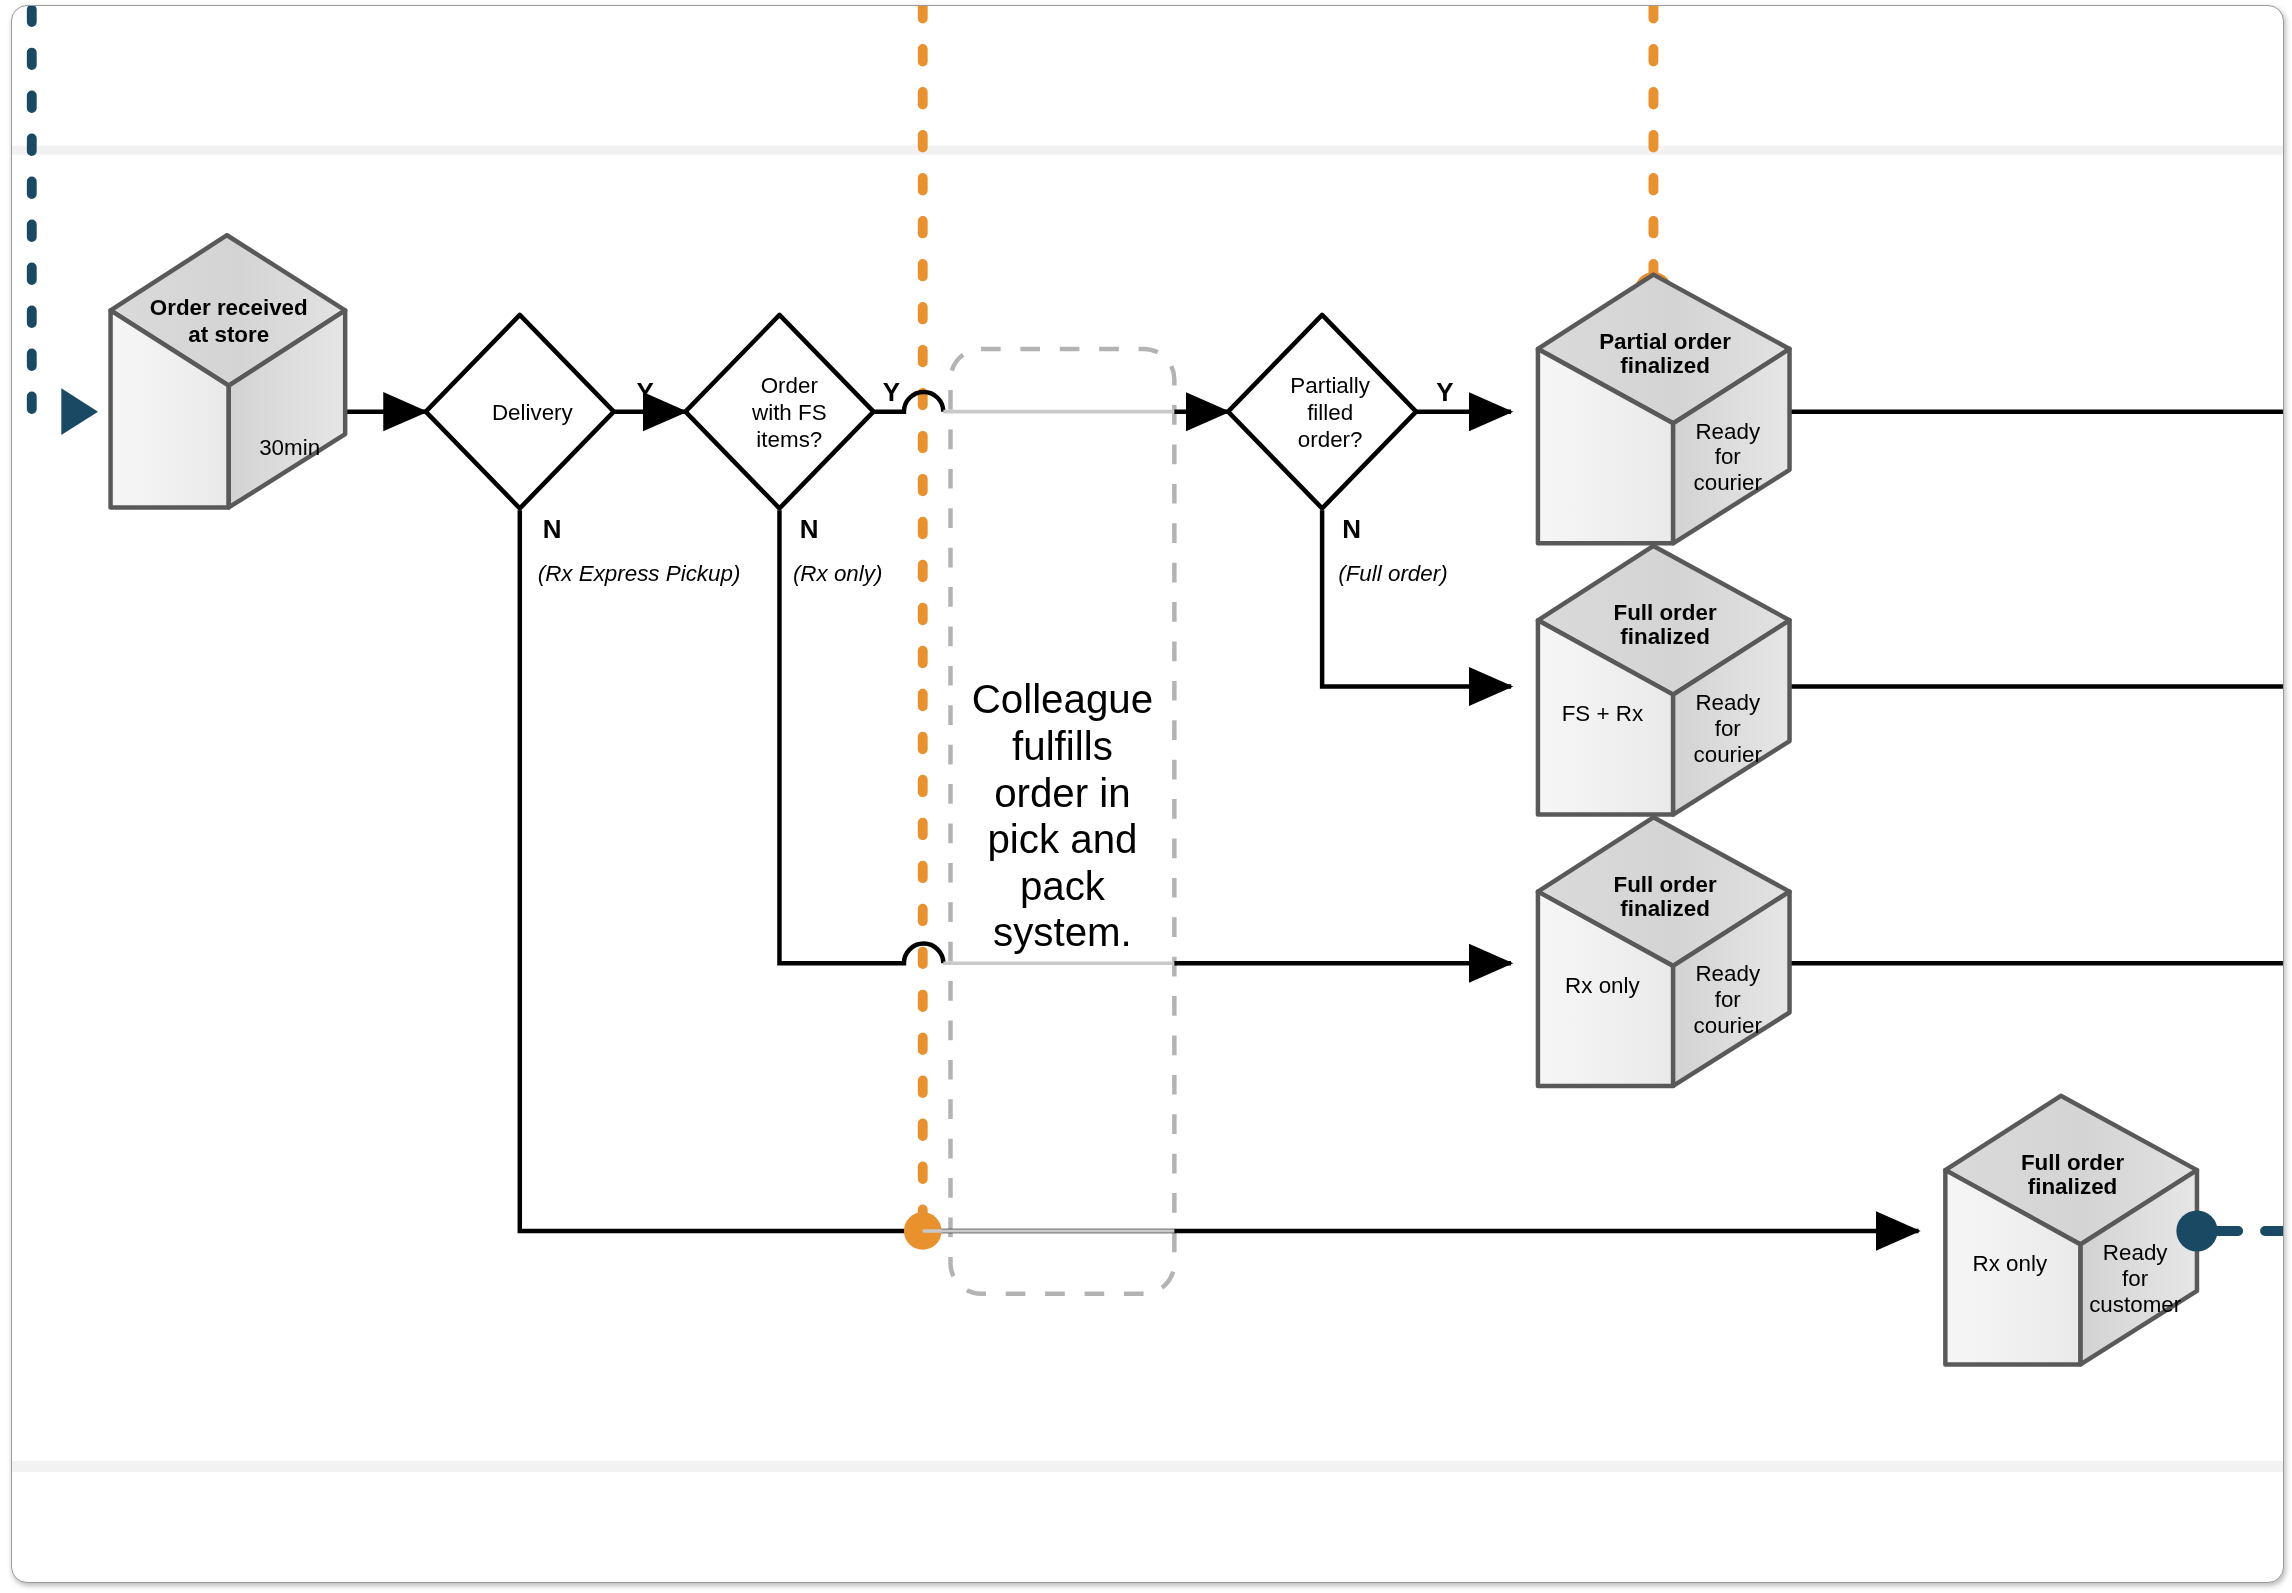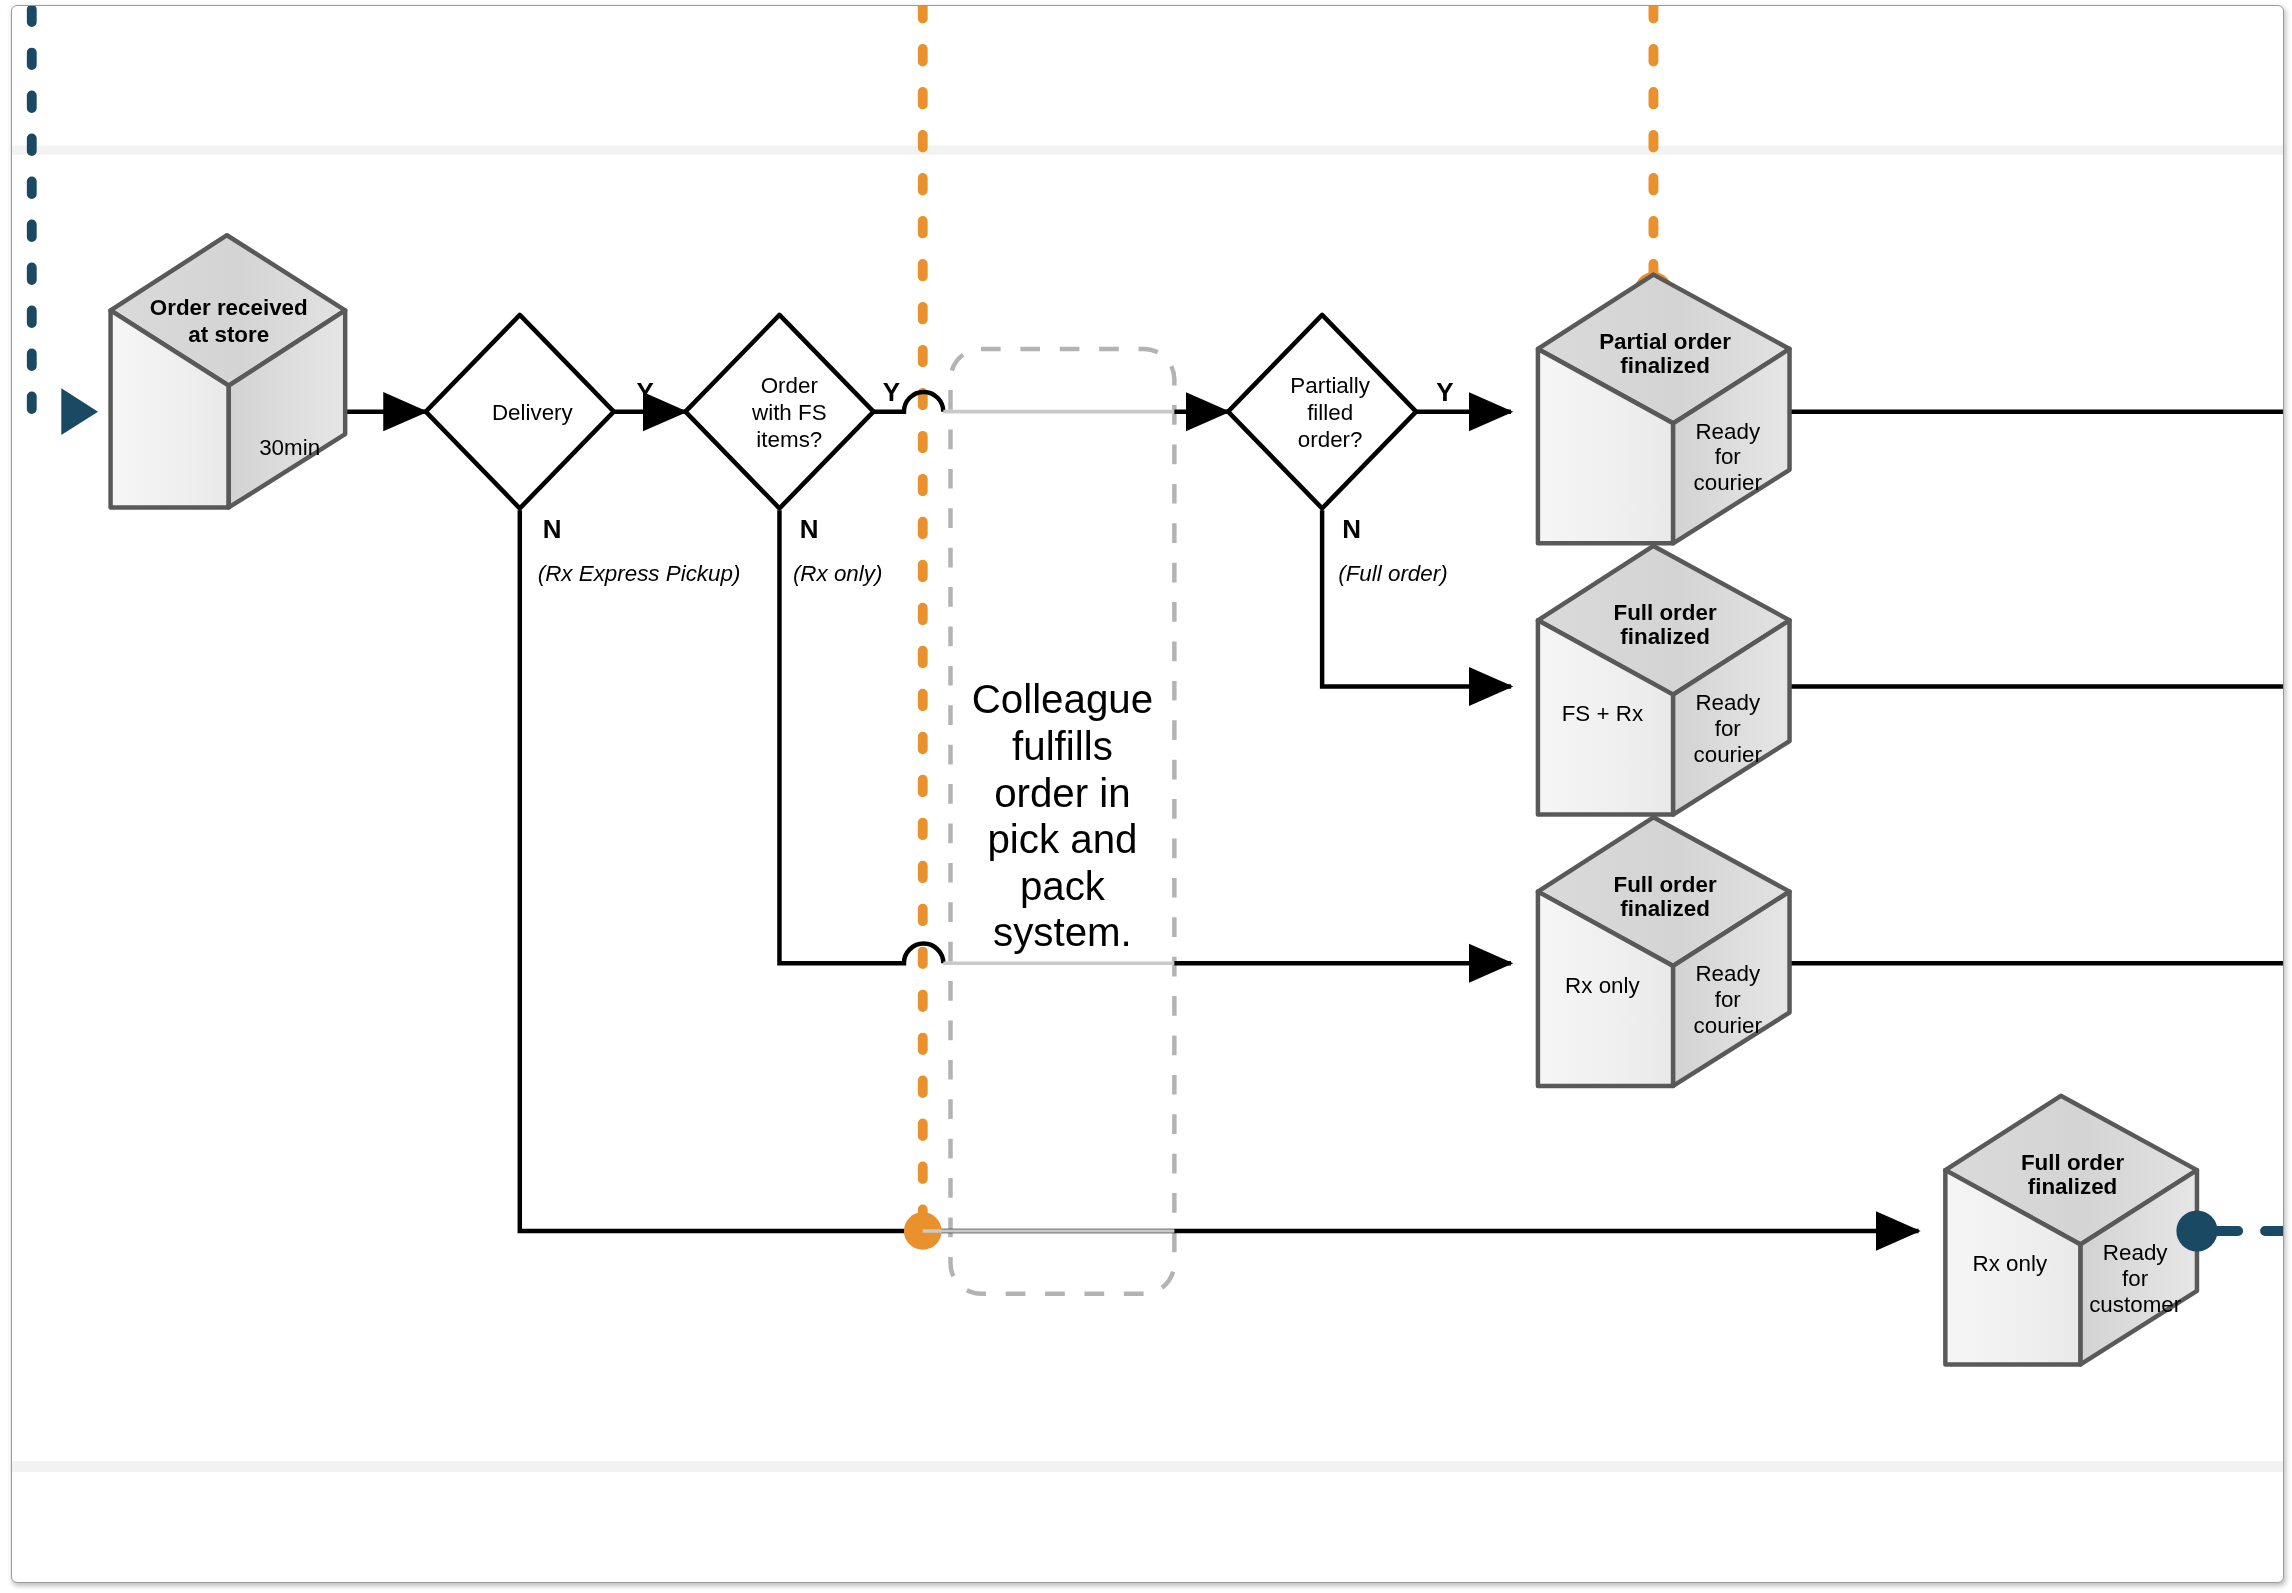--- a/index.html
+++ b/index.html
@@ -1,19 +1,19 @@
 <!DOCTYPE html>
 <html style="font-size:14.3px"><head>
 <meta charset="utf-8">
 <style>
   html,body{margin:0;padding:0;background:#ffffff;}
   body{font-family:"Liberation Sans",sans-serif;}
   #stage{position:relative;width:2293px;height:1593px;overflow:hidden;background:#ffffff;}
   #canvas-card{position:absolute;left:10.7px;top:5.4px;width:2271px;height:1576px;
-    background:#ffffff;border:1.8px solid #9b9b9b;border-radius:6px;
+    background:#ffffff;border:1.8px solid #9b9b9b;border-radius:16px;
     box-shadow:1.8px 2.7px 5.4px rgba(0,0,0,0.25);overflow:hidden;}
   svg.flow{position:absolute;left:0;top:0;width:2271px;height:1576px;display:block;}
   text{font-family:"Liberation Sans",sans-serif;fill:#000;}
   .t-node-title{font-size:25px;font-weight:bold;}
   .t-node-side{font-size:25px;font-weight:normal;}
   .t-diamond{font-size:25px;}
   .t-yn{font-size:29px;font-weight:bold;}
   .t-note{font-size:25px;font-style:italic;}
   .t-big{font-size:45px;}
 </style>

